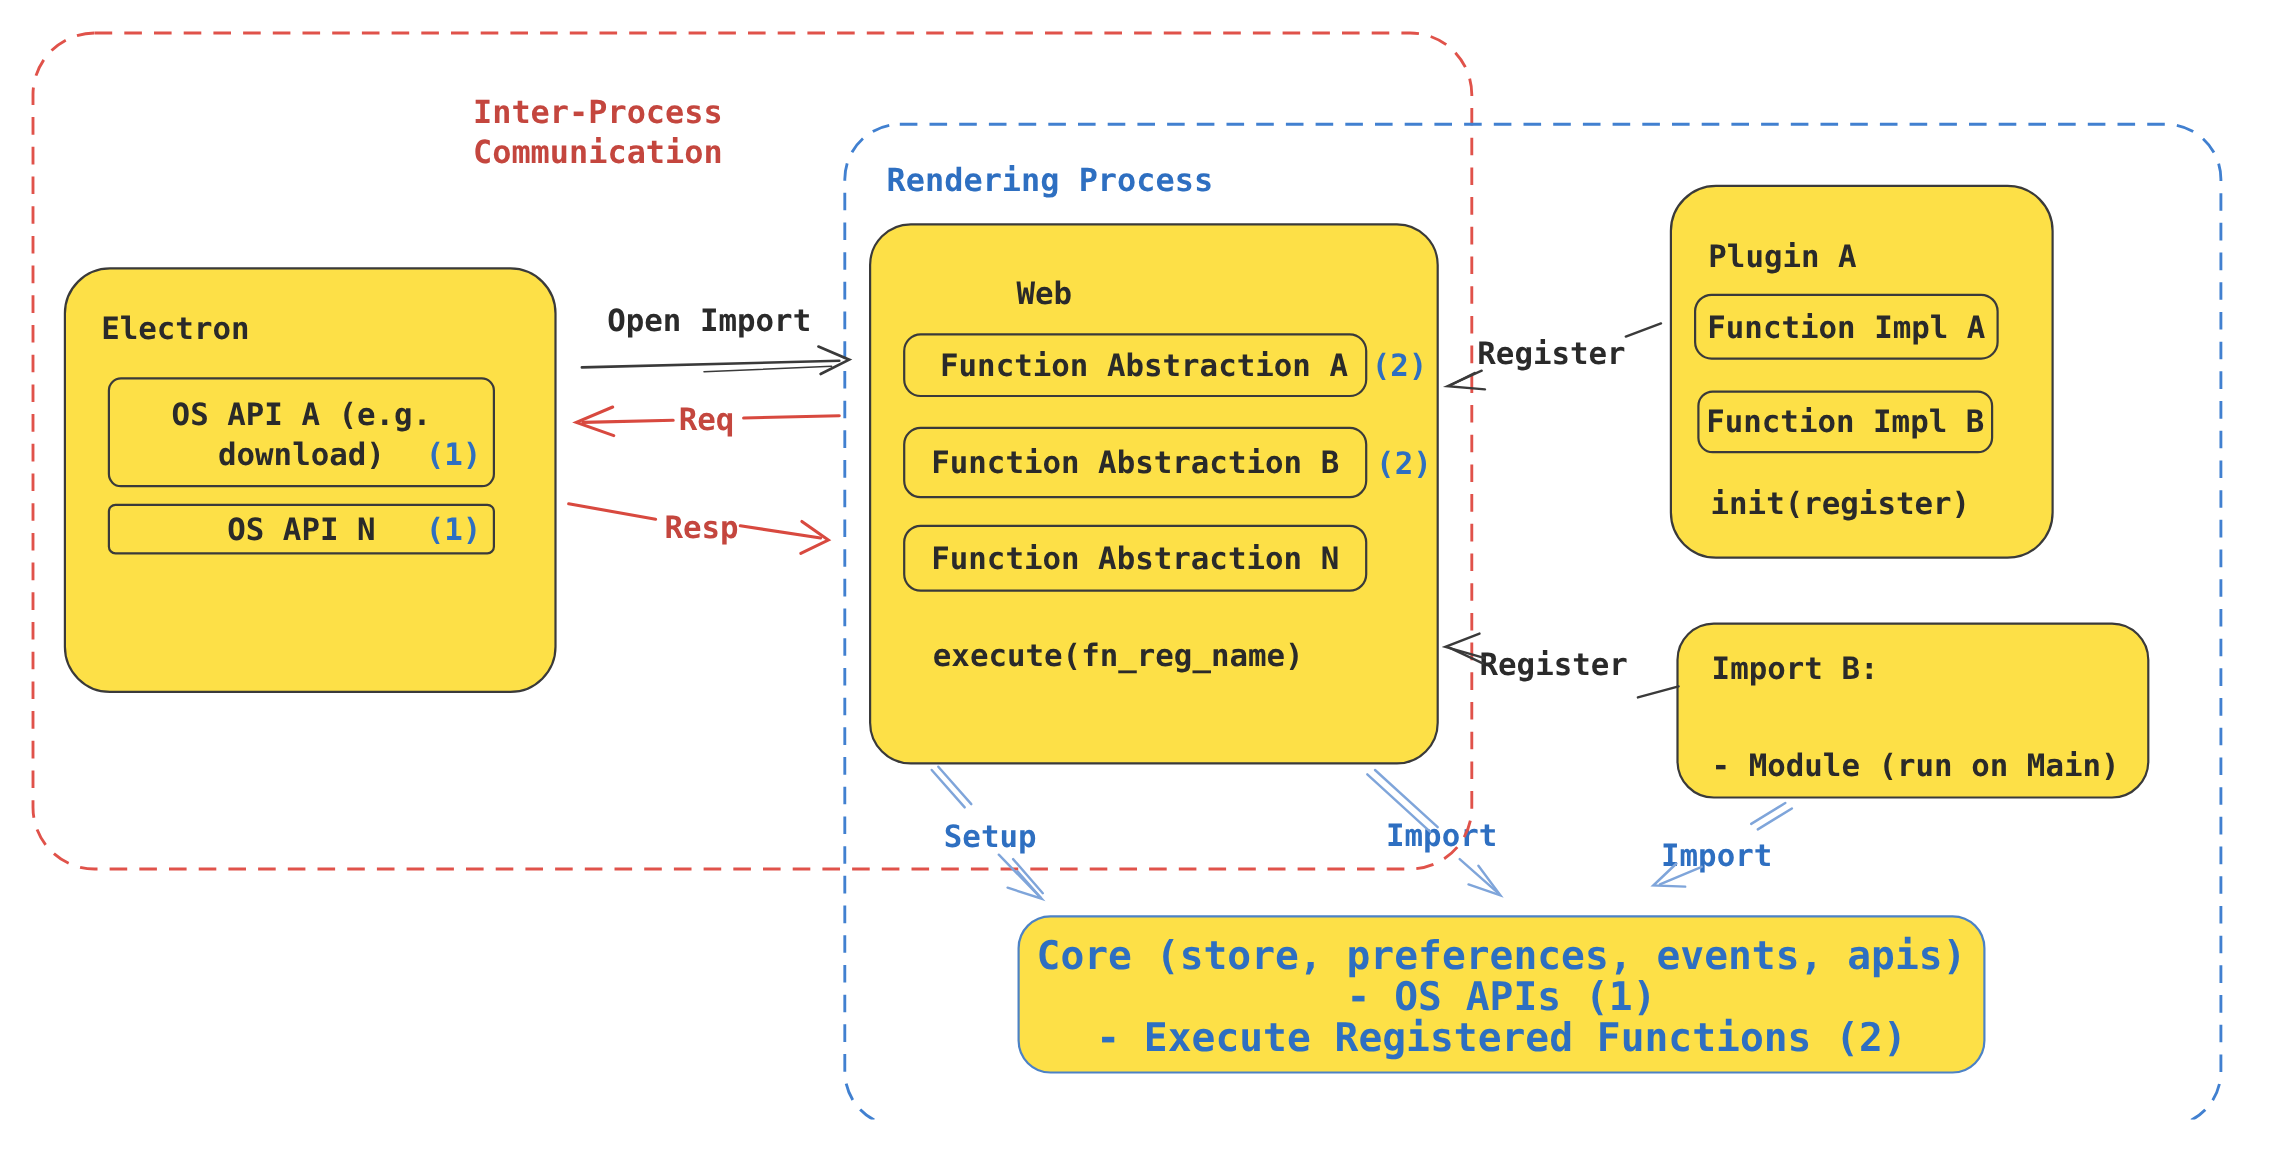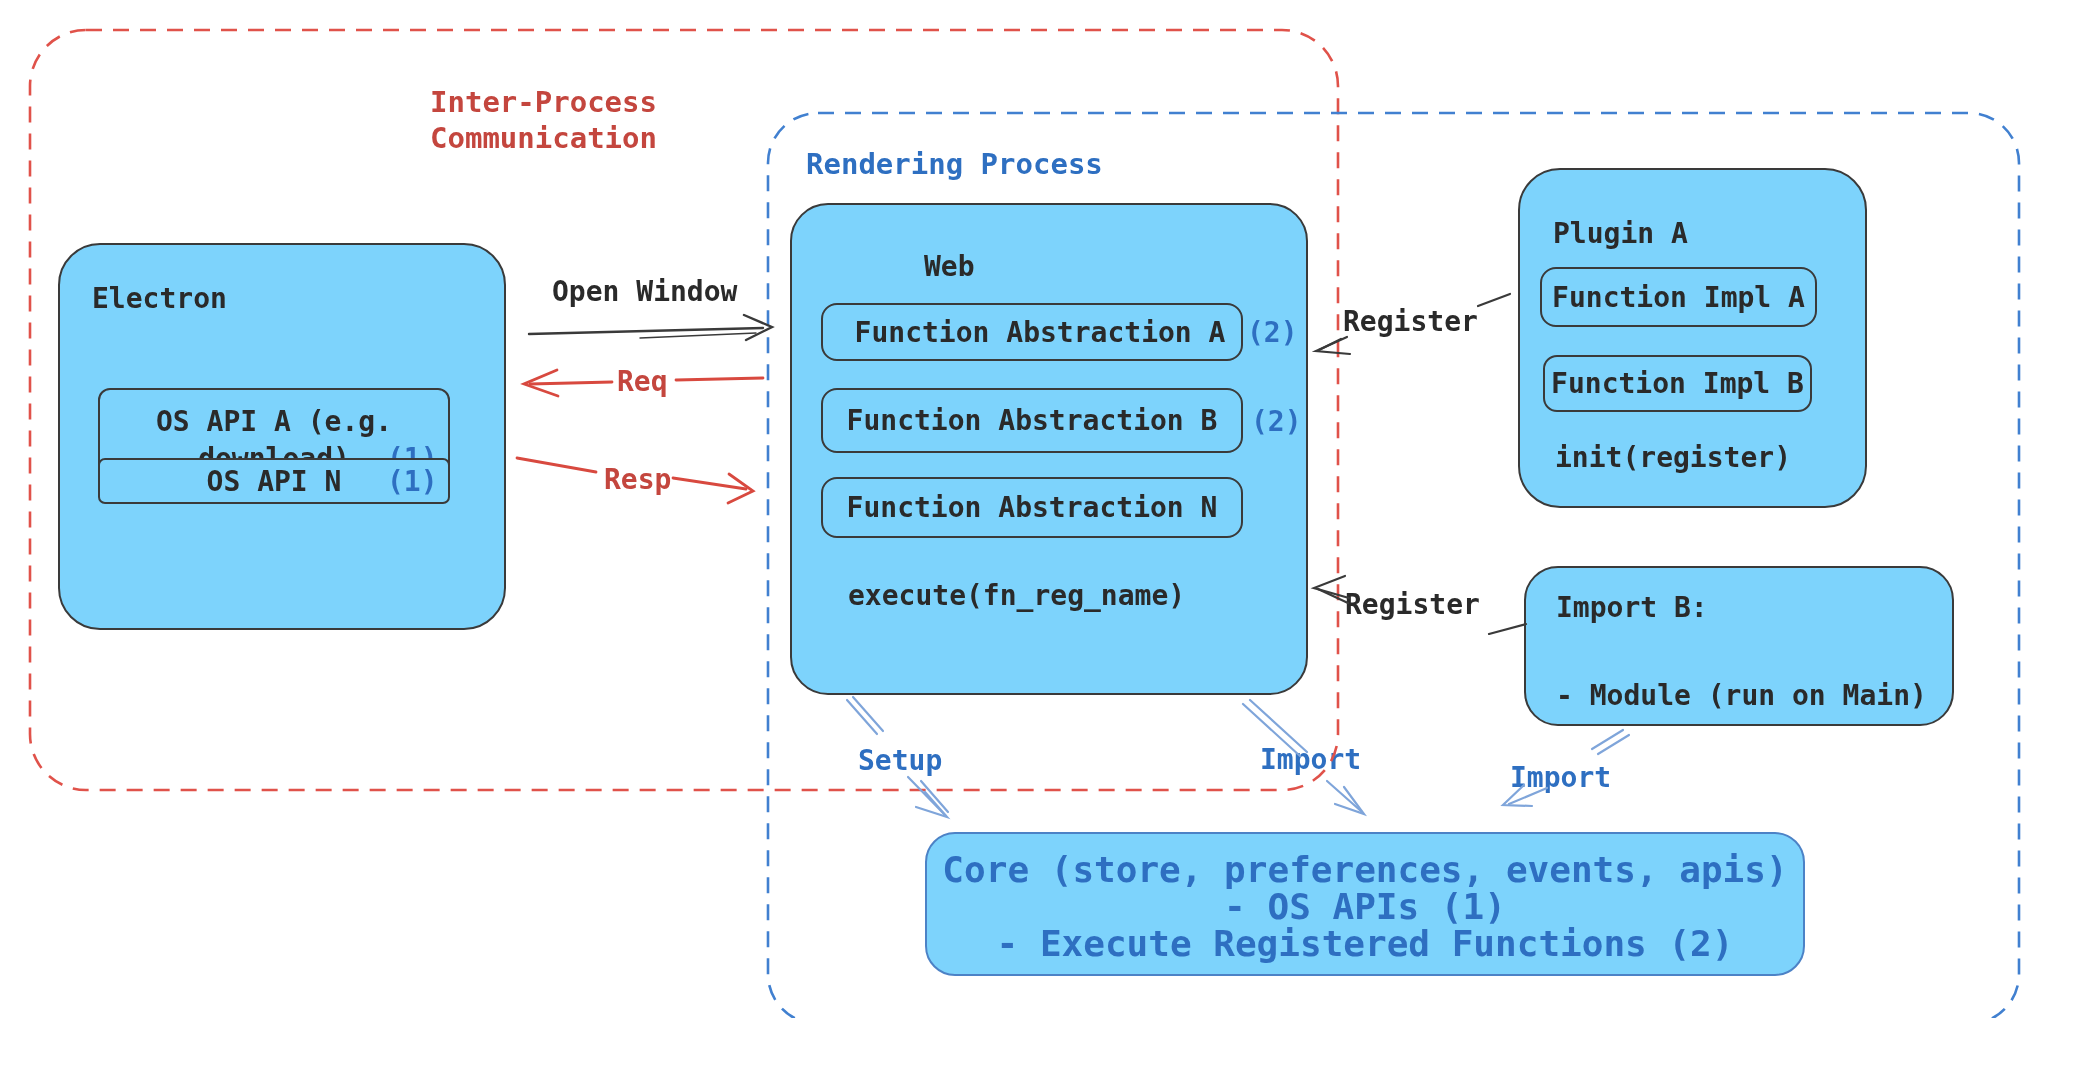--- a/index.html
+++ b/index.html
@@ -5,42 +5,42 @@
   html,body{margin:0;padding:0;background:#ffffff;}
   #canvas{
     position:relative;width:2074px;height:1018px;background:#ffffff;overflow:hidden;
     font-family:"DejaVu Sans Mono", monospace;font-weight:bold;color:#2a2a2a;
   }
   .lbl{position:absolute;font-size:28px;line-height:32px;white-space:pre;}
   .title{font-size:29px;}
   .red{color:#c4463e;}
   .blue{color:#2e6fc1;}
   .box{
-    position:absolute;box-sizing:border-box;background:#7dd3fc;
+    position:absolute;box-sizing:border-box;background:#fde047;
     border:2.4px solid #3a3a3a;
   }
   .flexc{display:flex;align-items:center;justify-content:center;font-size:28px;white-space:pre;}
   #svg-overlay{position:absolute;left:0;top:0;z-index:6;pointer-events:none;}
   .boxes{position:absolute;left:0;top:0;z-index:2;}
 </style>
 </head>
 <body>
 
 <div id="canvas">
 
   <div class="lbl red title" style="left:430px;top:84px;line-height:36px;"><span>Inter-Process</span><br><span>Communication</span></div>
 
   <div class="lbl blue title" style="left:806px;top:148px;">Rendering Process</div>
 
   <div class="boxes">
 
     <div class="box" style="left:58px;top:243px;width:448px;height:387px;border-radius:42px;">
       <div class="lbl" style="left:32px;top:38px;">Electron</div>
 
-      <div class="box" style="left:38px;top:98px;width:352px;height:100px;border-radius:12px;border-width:2.2px;margin-top:45px;">
+      <div class="box" style="left:38px;top:98px;width:352px;height:100px;border-radius:12px;border-width:2.2px;">
         <div style="position:absolute;left:0;right:0;top:13px;text-align:center;font-size:28px;line-height:37px;">
           <div>OS API A (e.g.</div>
           <div style="position:relative;">
             <span>download)</span>
             <span class="blue" style="position:absolute;left:287px;top:0;">(1)</span>
           </div>
         </div>
       </div>
 
       <div class="box flexc" style="left:38px;top:213px;width:352px;height:46px;border-radius:7px;border-width:2.2px;">
@@ -78,21 +78,21 @@
     <div class="box" style="left:925px;top:832px;width:880px;height:144px;border-radius:30px;border:2.2px solid #4c82c6;">
       <div class="blue" style="position:absolute;left:0;right:0;top:17px;text-align:center;font-size:36px;line-height:37px;">
         <div>Core (store, preferences, events, apis)</div>
         <div>- OS APIs (1)</div>
         <div>- Execute Registered Functions (2)</div>
       </div>
     </div>
 
   </div>
 
-  <div class="lbl" style="left:552px;top:276px;">Open Window</div>
+  <div class="lbl" style="left:552px;top:276px;">Open Import</div>
   <div class="lbl red" style="left:617px;top:366px;">Req</div>
   <div class="lbl red" style="left:604px;top:464px;">Resp</div>
   <div class="lbl" style="left:1343px;top:306px;">Register</div>
   <div class="lbl" style="left:1345px;top:589px;">Register</div>
   <div class="lbl blue" style="left:858px;top:745px;">Setup</div>
   <div class="lbl blue" style="left:1260px;top:744px;">Import</div>
   <div class="lbl blue" style="left:1510px;top:762px;">Import</div>
 
   <svg id="svg-overlay" width="2074" height="1066" viewBox="0 0 2074 1066">
 

